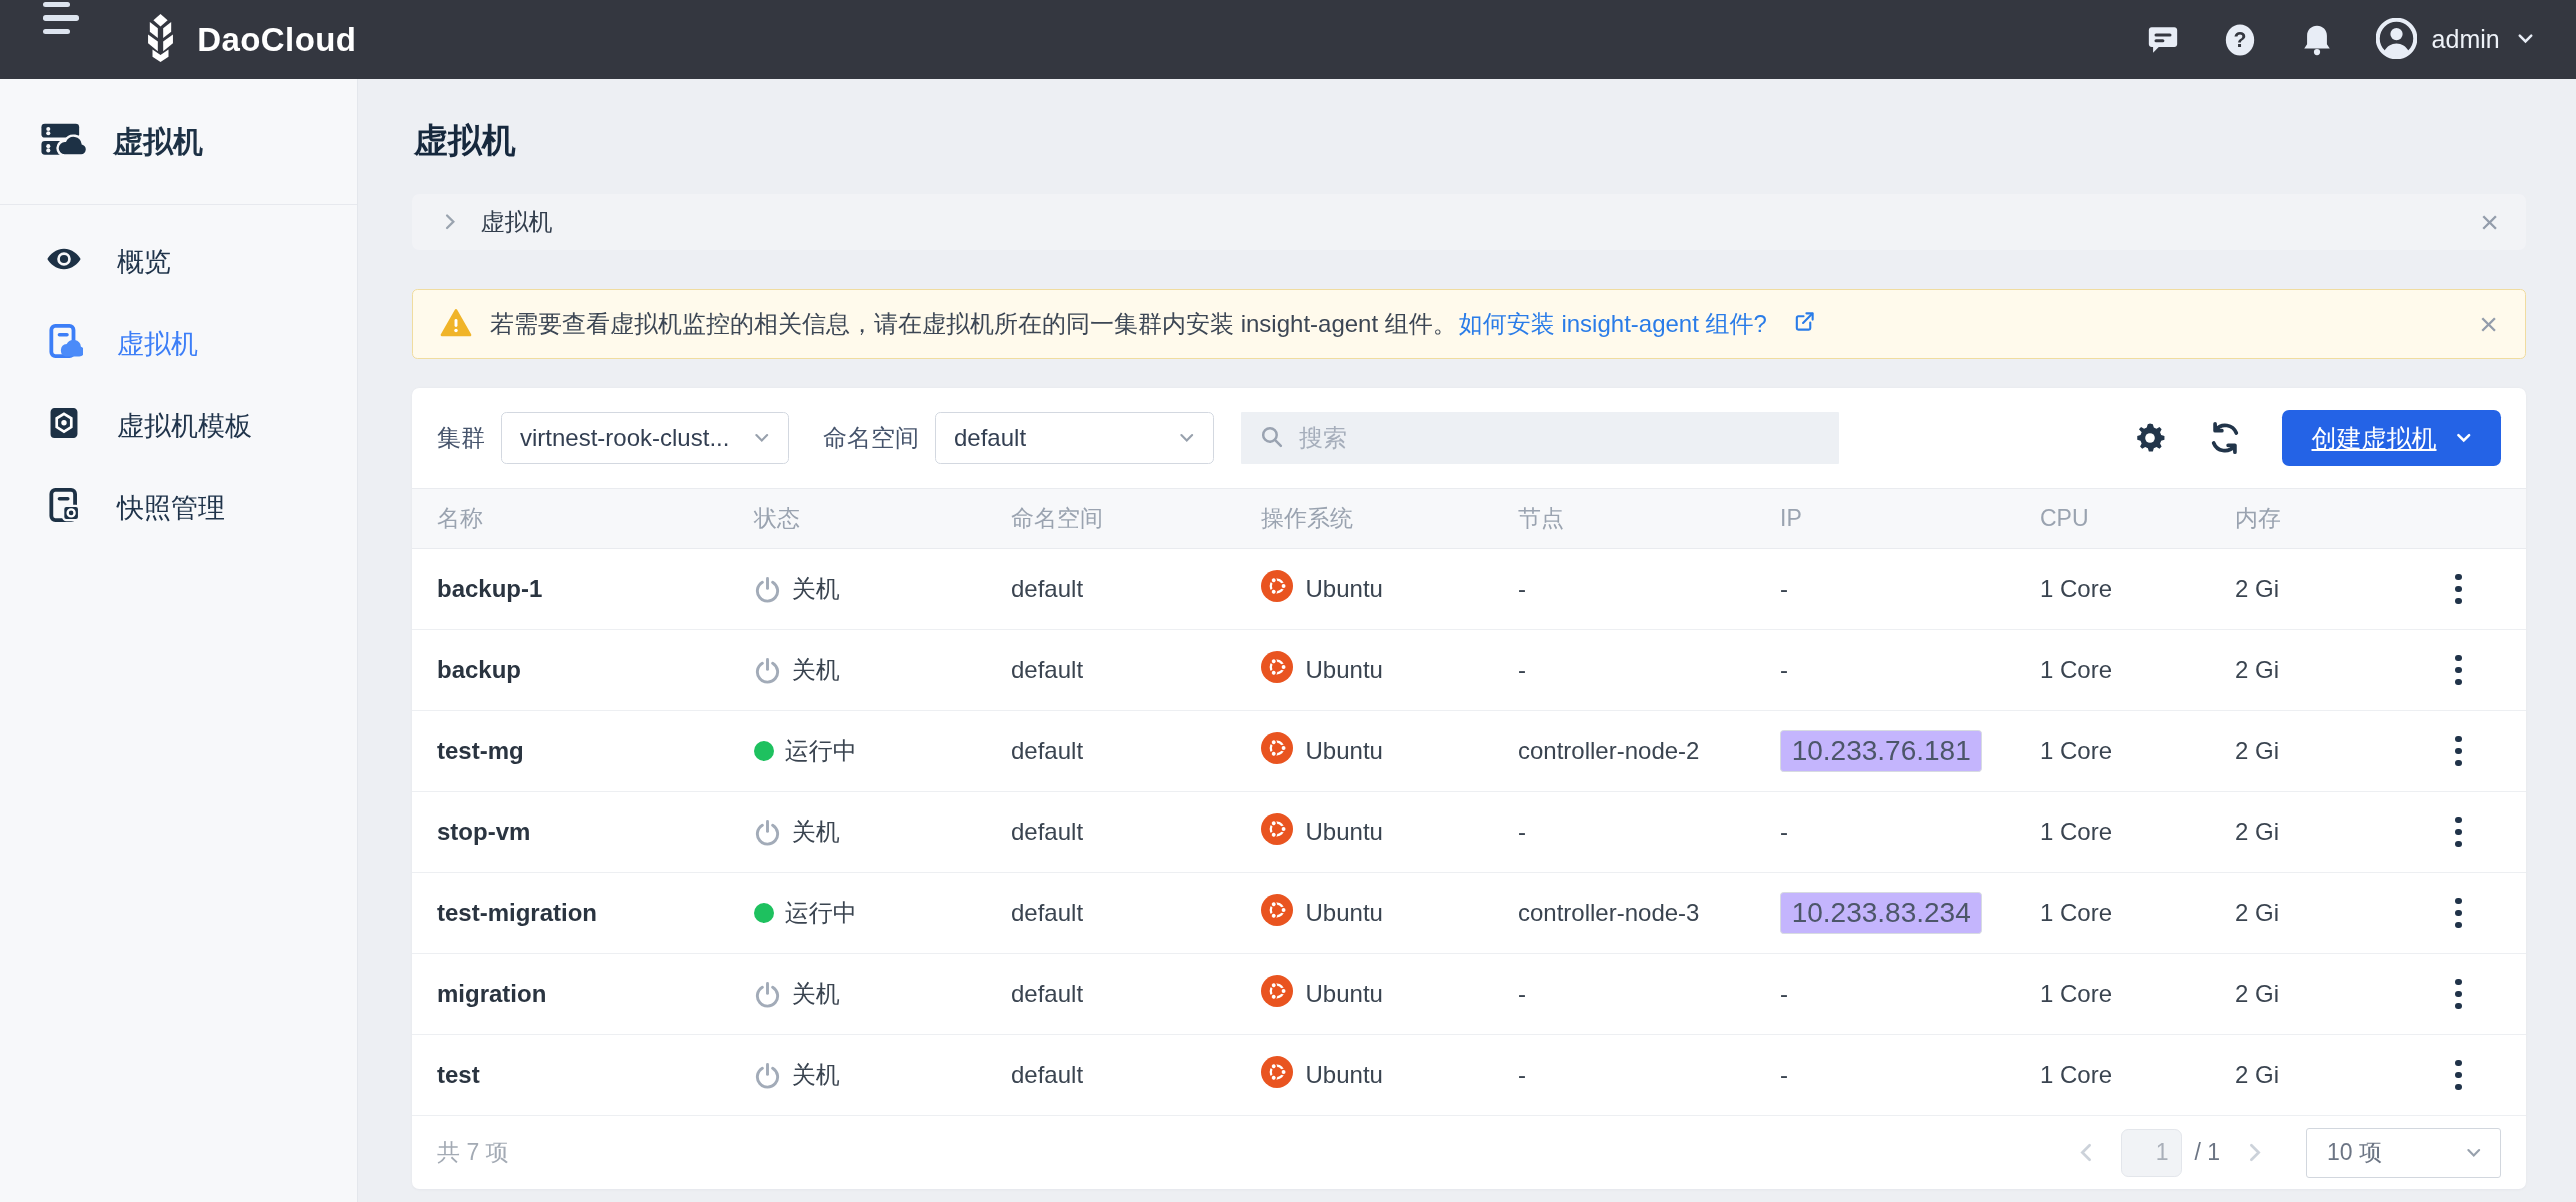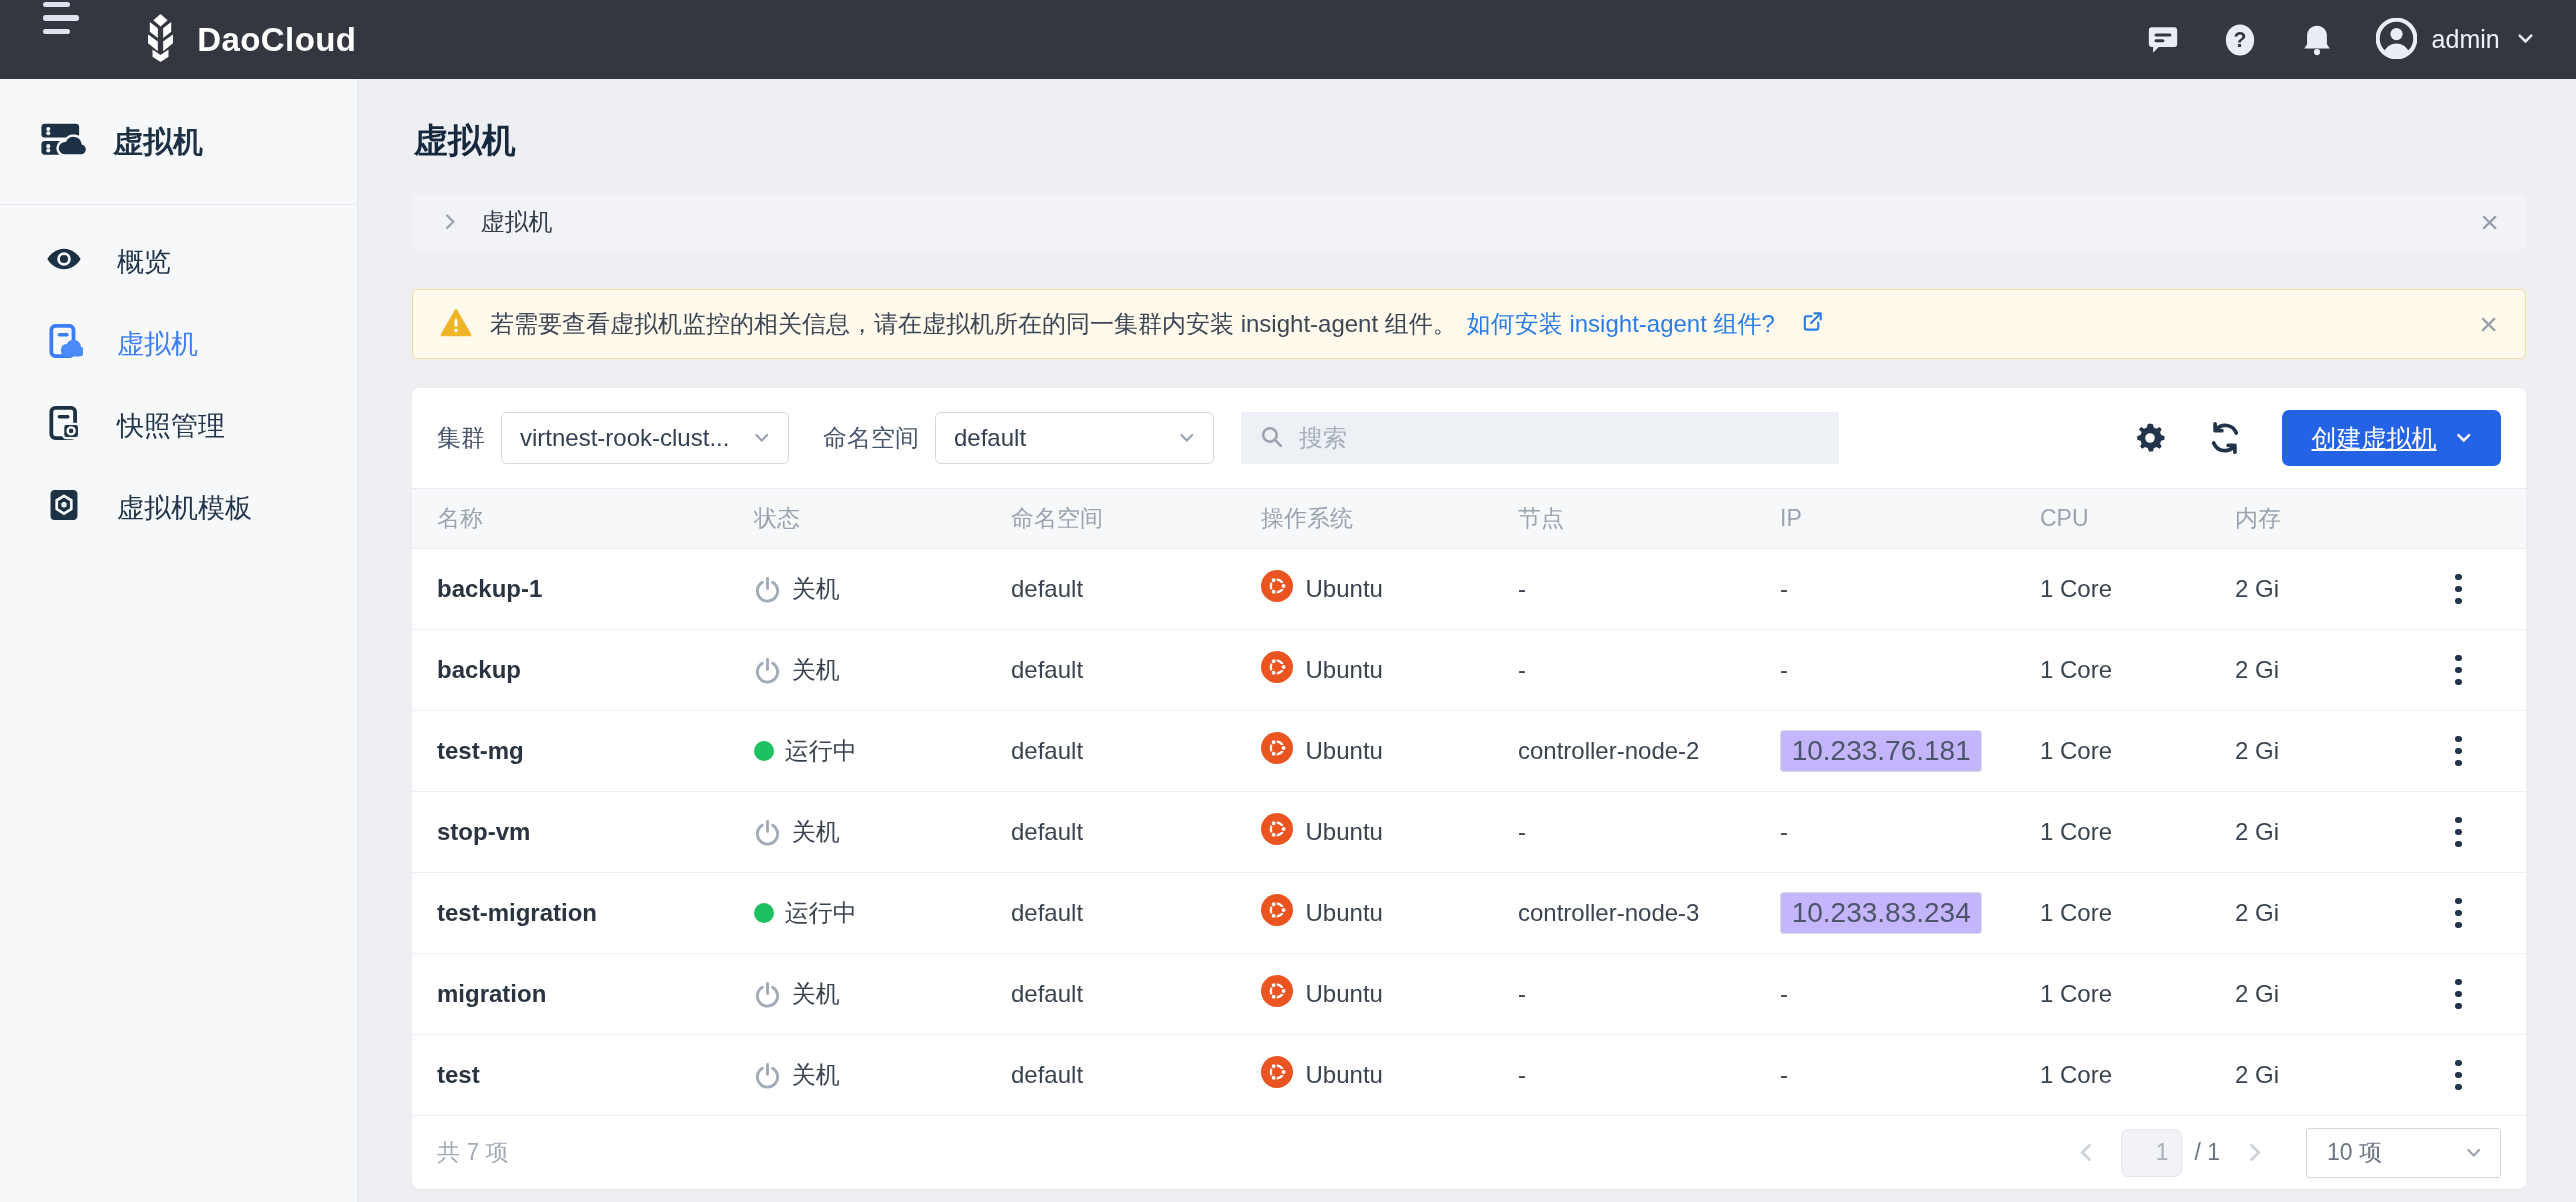--- a/index.html
+++ b/index.html
@@ -38,21 +38,21 @@
 
   .breadcrumb { margin-top:30px; height:56px; background:#f2f3f6; border-radius:7.2px;
     display:flex; align-items:center; padding:0 27px; }
   .bc-chevron { color:#9aa3af; margin-right:20px; display:flex; }
   .bc-label { font-size:24px; color:#323d4c; }
   .close-x { margin-left:auto; font-size:32px; color:#939cab; line-height:1; cursor:pointer; font-weight:300; }
 
   .alert { margin-top:39px; height:70px; background:#fffaec; border:0.9px solid #f0dc9f;
     border-radius:5.4px; display:flex; align-items:center; padding:0 27px; }
   .alert-text { font-size:24px; color:#3c4654; margin-left:18px; }
-  .alert-link { font-size:24px; color:#2a7ce8; margin-left:10px; cursor:pointer; display:flex; align-items:center; gap:26px; }
+  .alert-link { font-size:24px; color:#2a7ce8; margin-left:2px; cursor:pointer; display:flex; align-items:center; gap:26px; }
 
   
   .card { margin-top:29px; background:#fff; border-radius:7.2px; overflow:hidden;
     box-shadow:0 0.9px 2.7px rgba(20,35,60,.04); }
 
   .filter-row { height:100px; display:flex; align-items:center; padding:0 25px; }
   .f-label { font-size:24px; color:#46546c; margin-right:16px; white-space:nowrap; }
   .select { height:52px; background:#fff; border:0.9px solid #d3d8e0; border-radius:5.4px;
     display:flex; align-items:center; justify-content:space-between; padding:0 16px 0 18px;
     font-size:24px; color:#333f52; cursor:pointer; }
@@ -189,37 +189,37 @@
           <rect x="4" y="2.5" width="14" height="19" rx="2.5" fill="none" stroke="#3c7ef7" stroke-width="2.4"></rect>
           <rect x="8" y="7" width="7" height="2.2" rx="1.1" fill="#3c7ef7"></rect>
           <path d="M13.2 21.8a4 4 0 0 1 .5-7.9 4.8 4.8 0 0 1 9 1.7 3.2 3.2 0 0 1-1 6.2z" fill="#4b8bf9"></path>
         </svg>
       </span>
       <span>虚拟机</span>
     </div>
     <div class="side-item">
       <span>
         <svg width="38" height="38" viewBox="0 0 24 24">
+          <path d="M6 2.5h12c1.4 0 2.5 1.1 2.5 2.5v14c0 1.4-1.1 2.5-2.5 2.5H6A2.5 2.5 0 0 1 3.5 19V5C3.5 3.6 4.6 2.5 6 2.5z" fill="#1d3145"></path>
+          <polygon points="12,6.2 16.6,9 16.6,14.6 12,17.4 7.4,14.6 7.4,9" fill="none" stroke="#fff" stroke-width="1.7"></polygon>
+          <circle cx="12" cy="11.8" r="1.7" fill="#fff"></circle>
+        </svg>
+      </span>
+      <span>虚拟机模板</span>
+    </div>
+    <div class="side-item">
+      <span>
+        <svg width="38" height="38" viewBox="0 0 24 24">
           <rect x="4" y="2.5" width="15" height="19" rx="2.5" fill="none" stroke="#1d3145" stroke-width="2.4"></rect>
           <rect x="8" y="7" width="7.5" height="2.2" rx="1.1" fill="#1d3145"></rect>
           <rect x="11.5" y="12.5" width="10" height="9" rx="2" fill="#1d3145" stroke="#f7f8fa" stroke-width="1.4"></rect>
           <circle cx="16.5" cy="17" r="2.2" fill="none" stroke="#fff" stroke-width="1.5"></circle>
         </svg>
       </span>
       <span>快照管理</span>
-    </div>
-    <div class="side-item">
-      <span>
-        <svg width="38" height="38" viewBox="0 0 24 24">
-          <path d="M6 2.5h12c1.4 0 2.5 1.1 2.5 2.5v14c0 1.4-1.1 2.5-2.5 2.5H6A2.5 2.5 0 0 1 3.5 19V5C3.5 3.6 4.6 2.5 6 2.5z" fill="#1d3145"></path>
-          <polygon points="12,6.2 16.6,9 16.6,14.6 12,17.4 7.4,14.6 7.4,9" fill="none" stroke="#fff" stroke-width="1.7"></polygon>
-          <circle cx="12" cy="11.8" r="1.7" fill="#fff"></circle>
-        </svg>
-      </span>
-      <span>虚拟机模板</span>
     </div>
   </nav>
 </div>
 
 <div class="main">
   <h1 class="page-title">虚拟机</h1>
 
   <div class="breadcrumb">
     <span class="bc-chevron">
       <svg width="21.5" height="21.5" viewBox="0 0 24 24" fill="none" stroke="#9aa3af" stroke-width="2.6" stroke-linecap="round">

